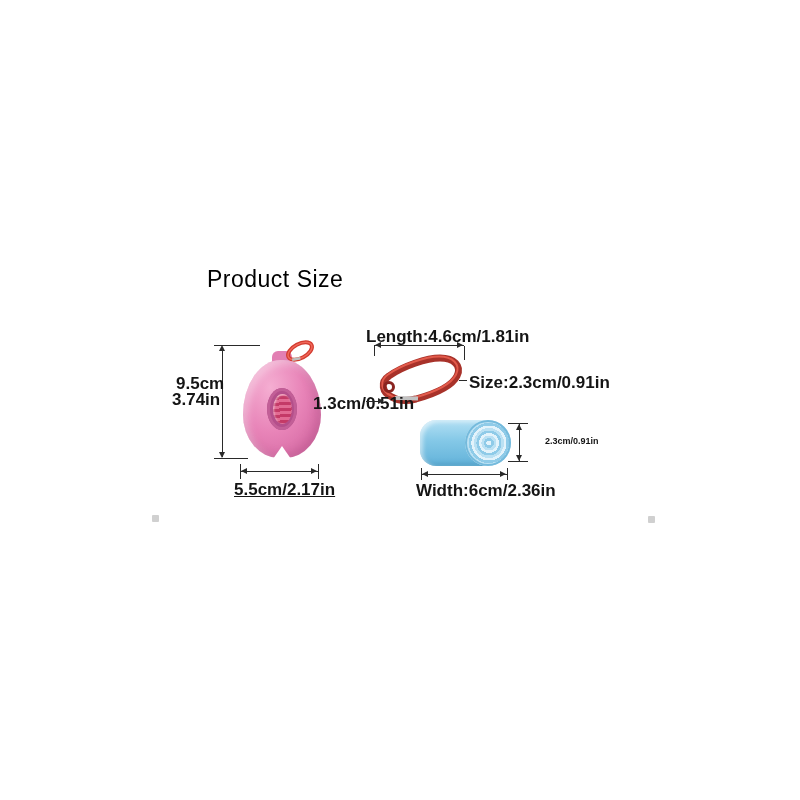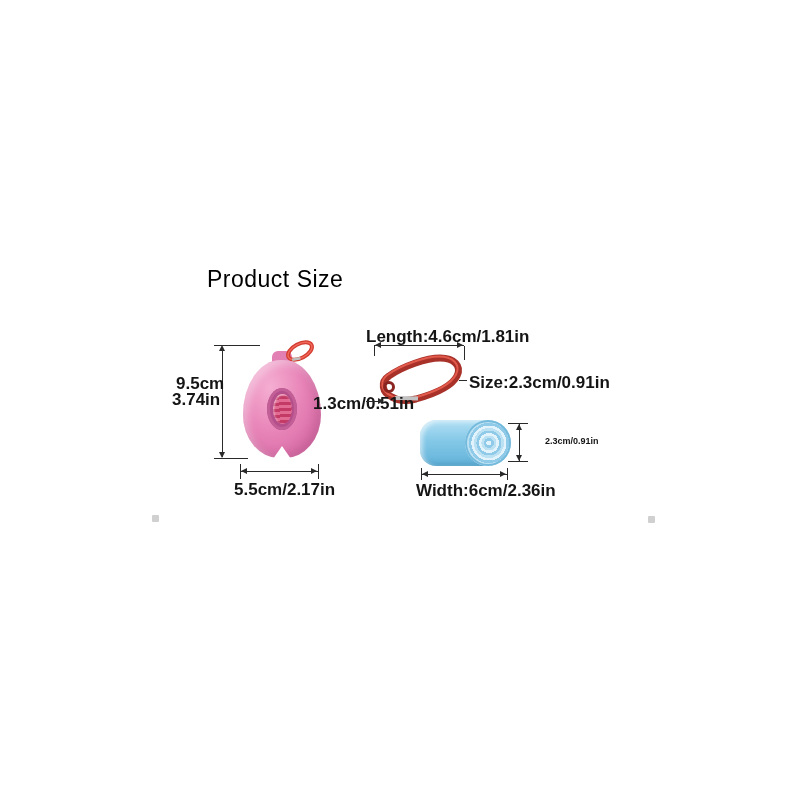--- a/index.html
+++ b/index.html
@@ -90,21 +90,21 @@
   <div class="arrow up" style="left:219px; top:345px;"></div>
   <div class="arrow down" style="left:219px; top:452px;"></div>
   <div class="dim-text" style="left:176px; top:374px; width:42px; text-align:right;">9.5cm</div>
   <div class="dim-text" style="left:172px; top:390px; width:46px; text-align:right;">3.74in</div>
 
   <div class="line v-line" style="left:240px; top:464px; height:15px;"></div>
   <div class="line v-line" style="left:318px; top:464px; height:15px;"></div>
   <div class="line h-line" style="left:240px; top:471px; width:78px;"></div>
   <div class="arrow left" style="left:241px; top:468px;"></div>
   <div class="arrow right" style="left:311px; top:468px;"></div>
-  <div class="dim-text" style="left:234px; top:480px; width:92px; text-align:center;">5.5cm/2.17in</div>
+  <div class="dim-text" style="left:234px; top:480px; width:92px; text-align:center;text-decoration:underline;">5.5cm/2.17in</div>
 
   <div class="dim-text" style="left:366px; top:327px;">Length:4.6cm/1.81in</div>
   <div class="line h-line" style="left:374px; top:345px; width:90px;"></div>
   <div class="arrow left" style="left:375px; top:342px;"></div>
   <div class="arrow right" style="left:457px; top:342px;"></div>
   <div class="line v-line" style="left:374px; top:346px; height:10px;"></div>
   <div class="line v-line" style="left:464px; top:346px; height:14px;"></div>
 
   <div class="carabiner">
     <svg width="102" height="64" viewBox="0 0 102 64">

